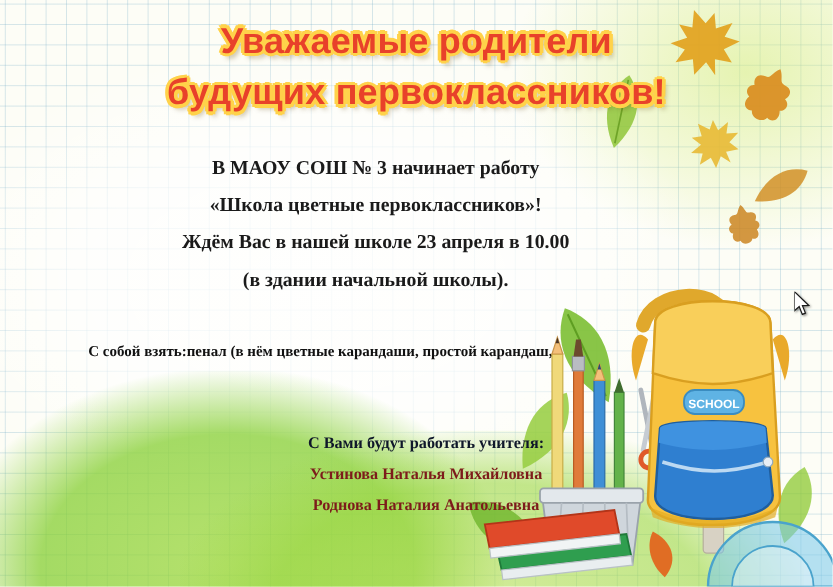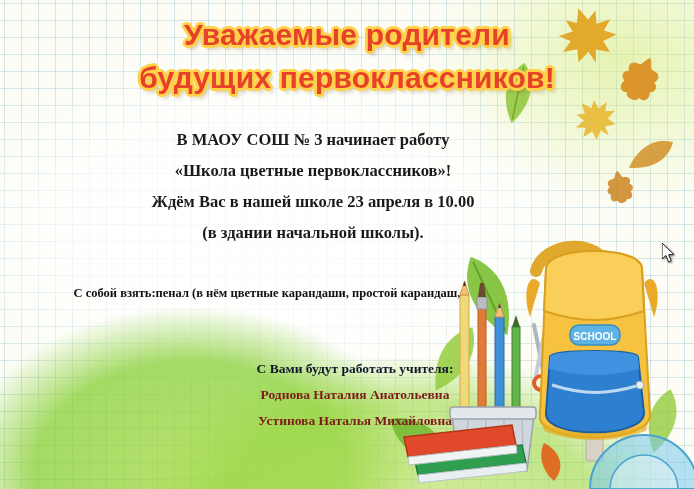--- a/index.html
+++ b/index.html
@@ -239,22 +239,22 @@
     <div>Ждём Вас в нашей школе 23 апреля в 10.00</div>
     <div>(в здании начальной школы).</div>
   </div>
 
   <div class="para-bring">
     <div>С собой взять:пенал (в нём цветные карандаши, простой карандаш,</div>
   </div>
 
   <div class="para-teachers">
     <div class="lead">С Вами будут работать учителя:</div>
+    <div>Устинова Наталья Михайловна</div>
     <div>Роднова Наталия Анатольевна</div>
-    <div>Устинова Наталья Михайловна</div>
   </div>
 
   <div class="art">
     <svg width="300" height="290" viewBox="0 0 300 290">
 
       <g>
         <rect x="192" y="112" width="17" height="150" rx="3" fill="#d8d2c4" stroke="#b5ae9c" stroke-width="1"></rect>
         <g stroke="#9a937f" stroke-width="1">
           <line x1="192" y1="126" x2="200" y2="126"></line>
           <line x1="192" y1="138" x2="198" y2="138"></line>

